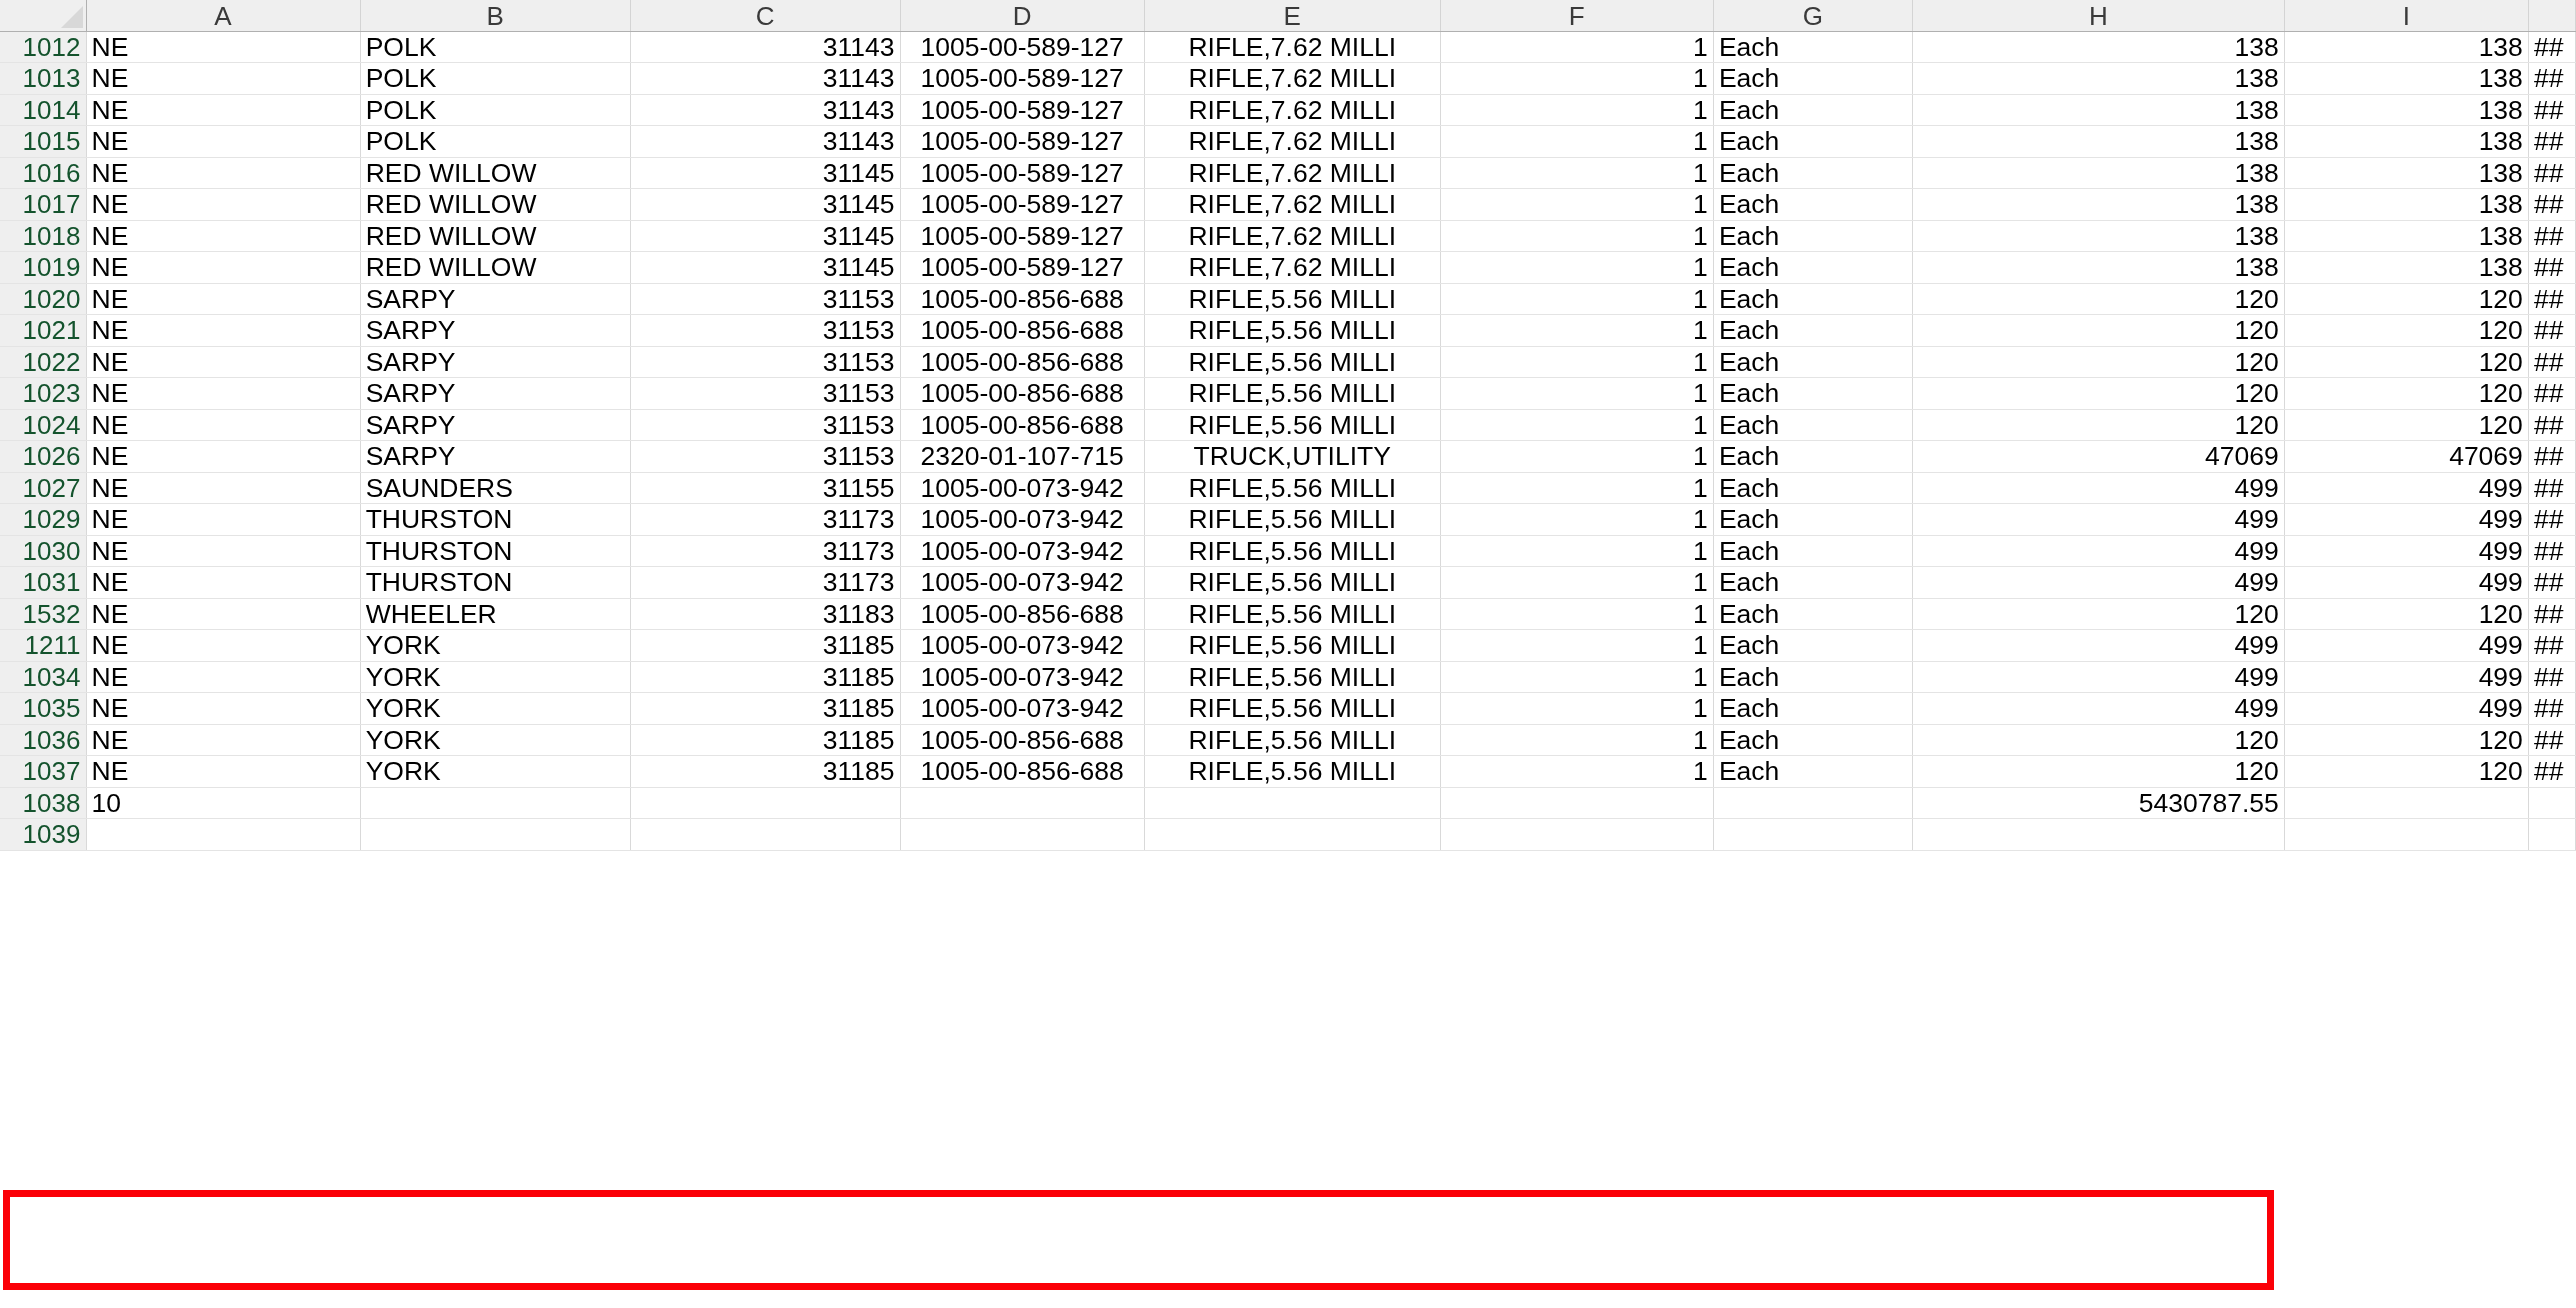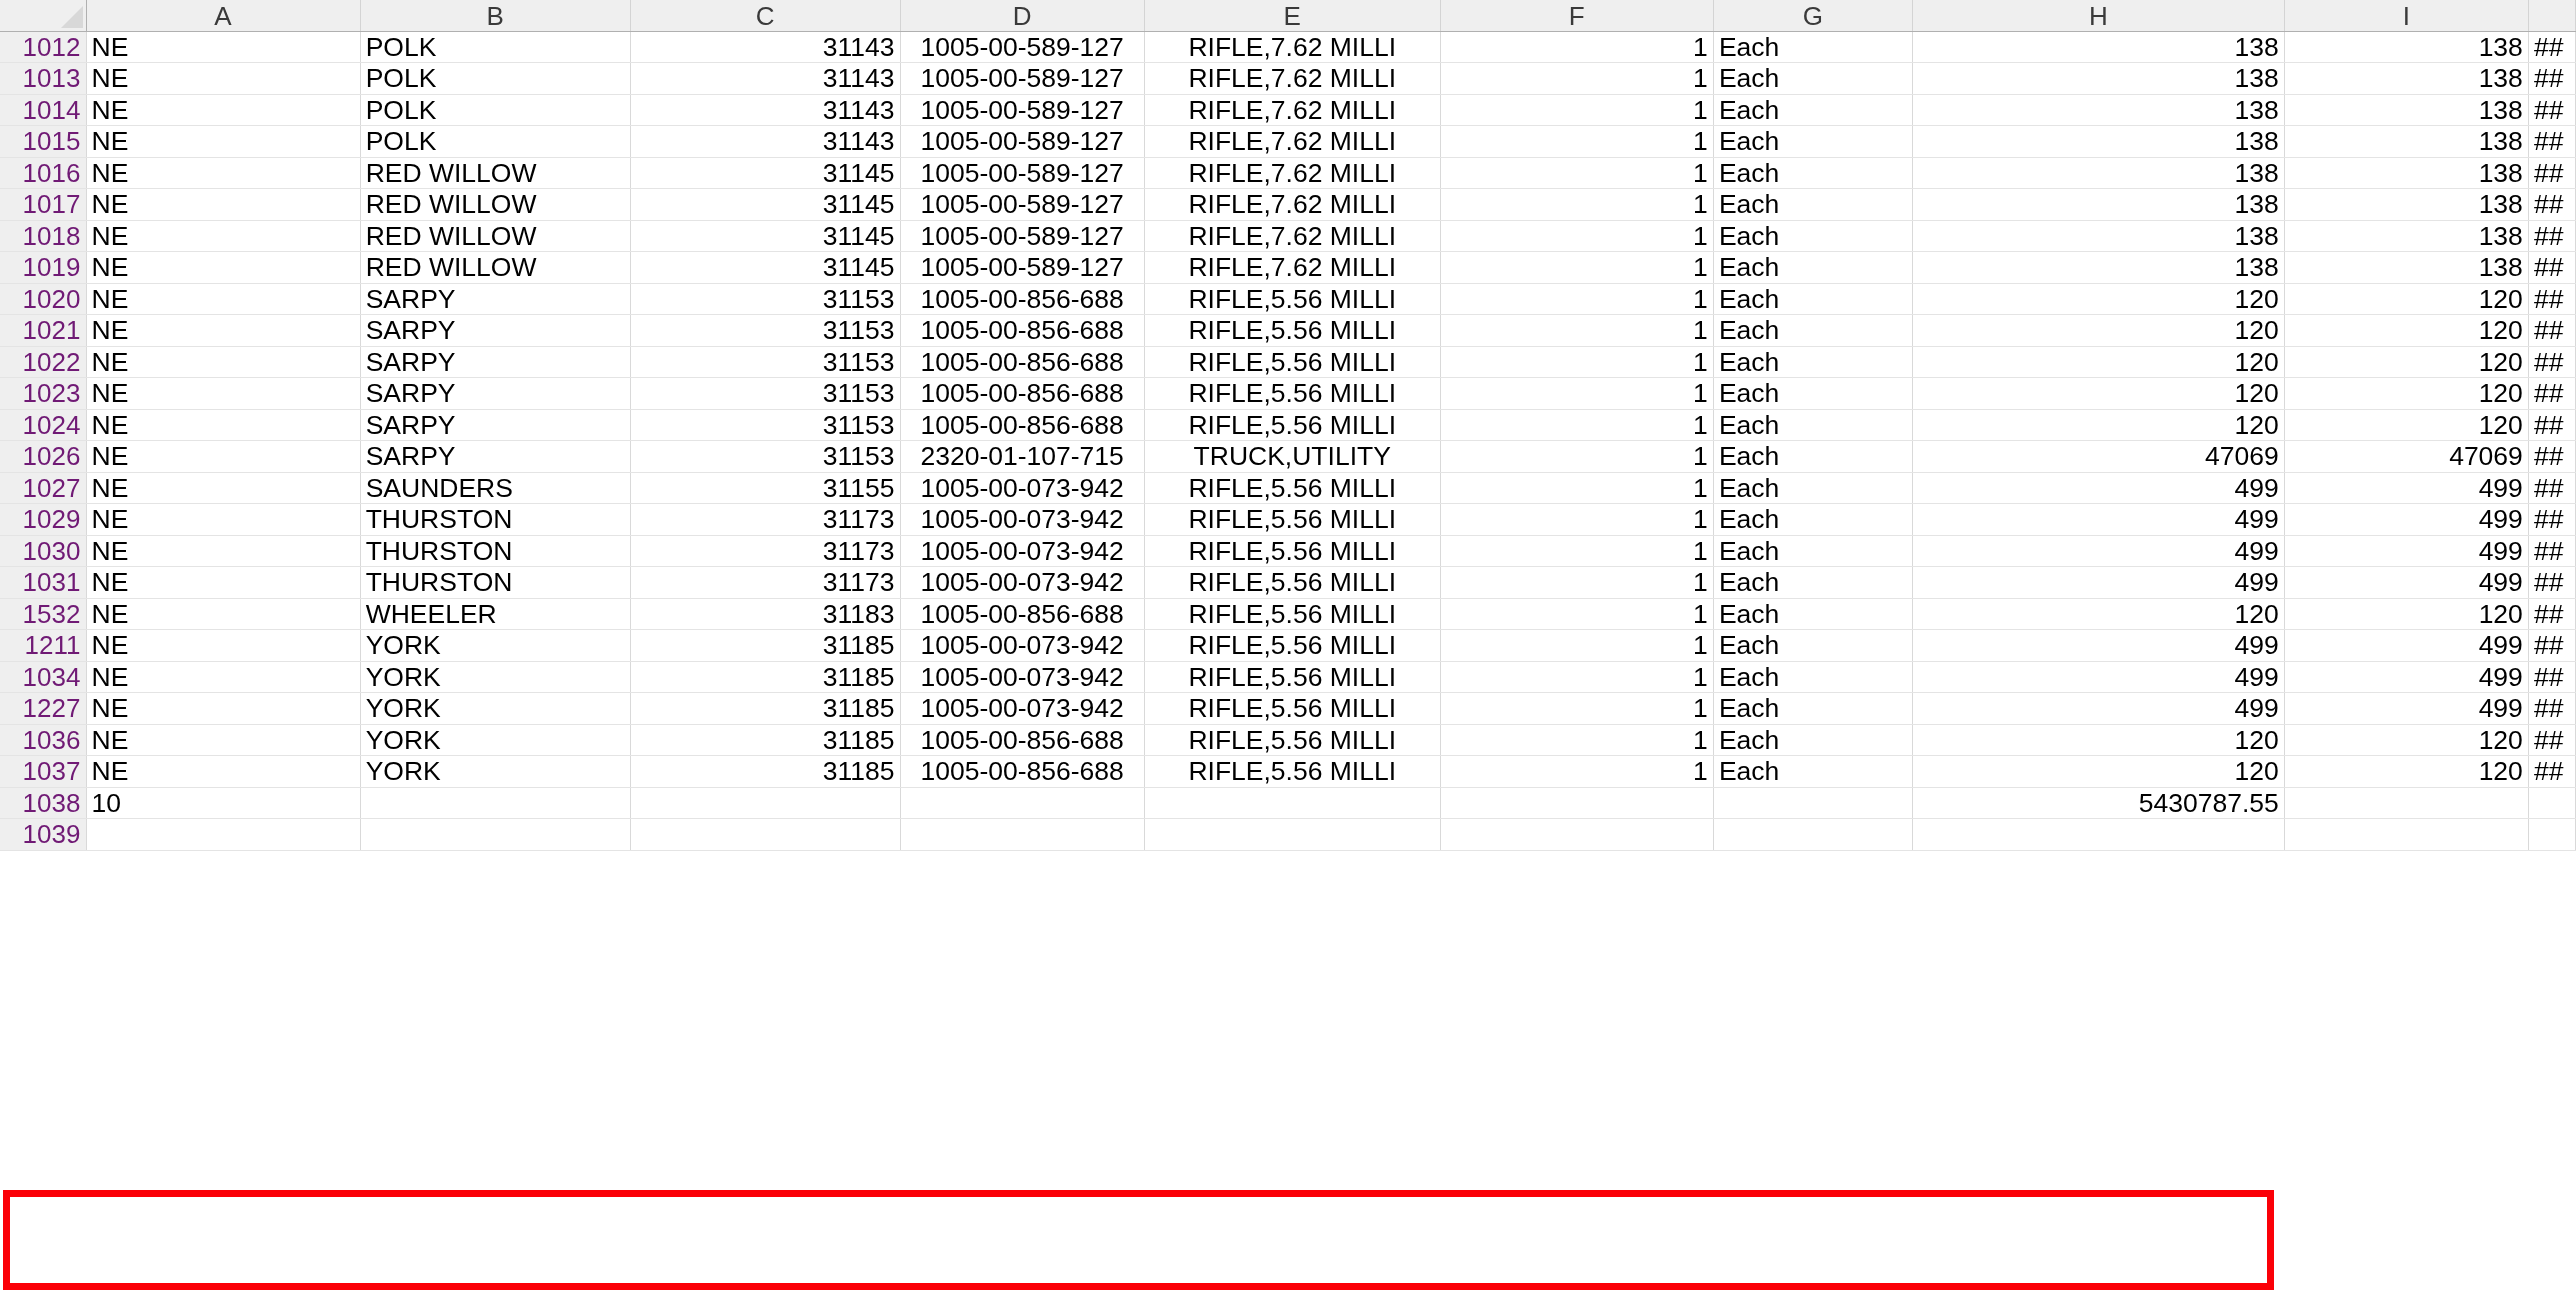--- a/index.html
+++ b/index.html
@@ -79,21 +79,21 @@
     border-bottom: 0.9px solid #e4e4e4;
     padding: 0 5.1px;
     height: 30.5px;
     line-height: 30.5px;
     overflow: hidden;
     white-space: nowrap;
     background: #ffffff;
   }
   td.rowhdr {
     background: #efefef !important;
-    color: #701a75;
+    color: #14532d;
     text-align: right;
     padding-right: 6.8px;
     border-right: 0.9px solid #b8b8b8;
     border-bottom: 0.9px solid #dcdcdc;
     font-size: 26px;
   }
   td.num  { text-align: right;  padding-right: 8.6px; }
   td.txt  { text-align: left;   padding-left: 6.8px; }
   td.clip { text-align: center;   padding-left: 6.8px; }
   td.ovf  { text-align: left; padding-left: 5.1px; border-right: 0.9px solid #d9d9d9; }
@@ -417,21 +417,21 @@
           <td class="num">31185</td>
           <td class="clip">1005-00-073-942</td>
           <td class="clip">RIFLE,5.56 MILLI</td>
           <td class="num">1</td>
           <td class="txt">Each</td>
           <td class="num">499</td>
           <td class="num">499</td>
           <td class="ovf">##</td>
         </tr>
         <tr class="datarow">
-          <td class="rowhdr">1227</td>
+          <td class="rowhdr">1035</td>
           <td class="txt">NE</td>
           <td class="txt">YORK</td>
           <td class="num">31185</td>
           <td class="clip">1005-00-073-942</td>
           <td class="clip">RIFLE,5.56 MILLI</td>
           <td class="num">1</td>
           <td class="txt">Each</td>
           <td class="num">499</td>
           <td class="num">499</td>
           <td class="ovf">##</td>

